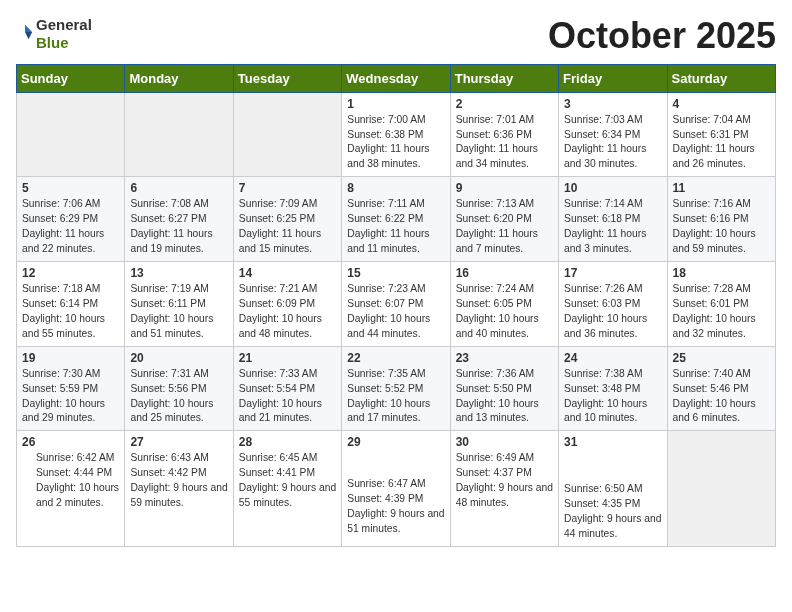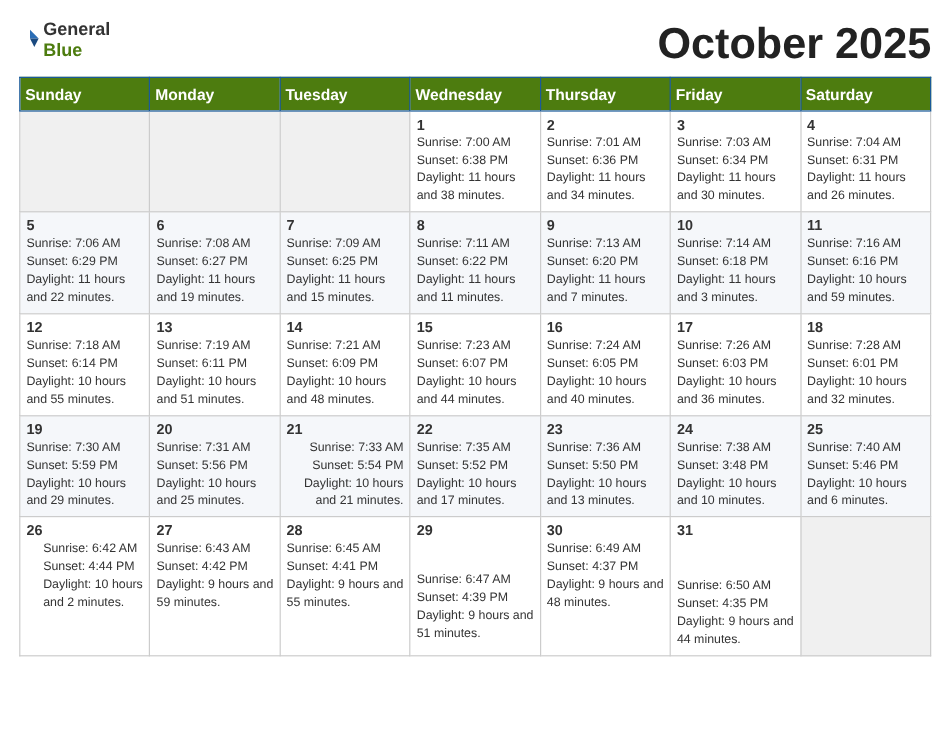--- a/index.html
+++ b/index.html
@@ -242,21 +242,21 @@
 Daylight: 10 hours and 29 minutes.</div>
         </td>
         <td>
           <span class="day-number">20</span>
           <div class="cell-content" style="white-space: pre-line;">Sunrise: 7:31 AM
 Sunset: 5:56 PM
 Daylight: 10 hours and 25 minutes.</div>
         </td>
         <td>
           <span class="day-number">21</span>
-          <div class="cell-content" style="white-space: pre-line; text-align: right;">Sunrise: 7:33 AM
+          <div class="cell-content" style="white-space: pre-line;">Sunrise: 7:33 AM
 Sunset: 5:54 PM
 Daylight: 10 hours and 21 minutes.</div>
         </td>
         <td>
           <span class="day-number">22</span>
           <div class="cell-content" style="white-space: pre-line;">Sunrise: 7:35 AM
 Sunset: 5:52 PM
 Daylight: 10 hours and 17 minutes.</div>
         </td>
         <td>

